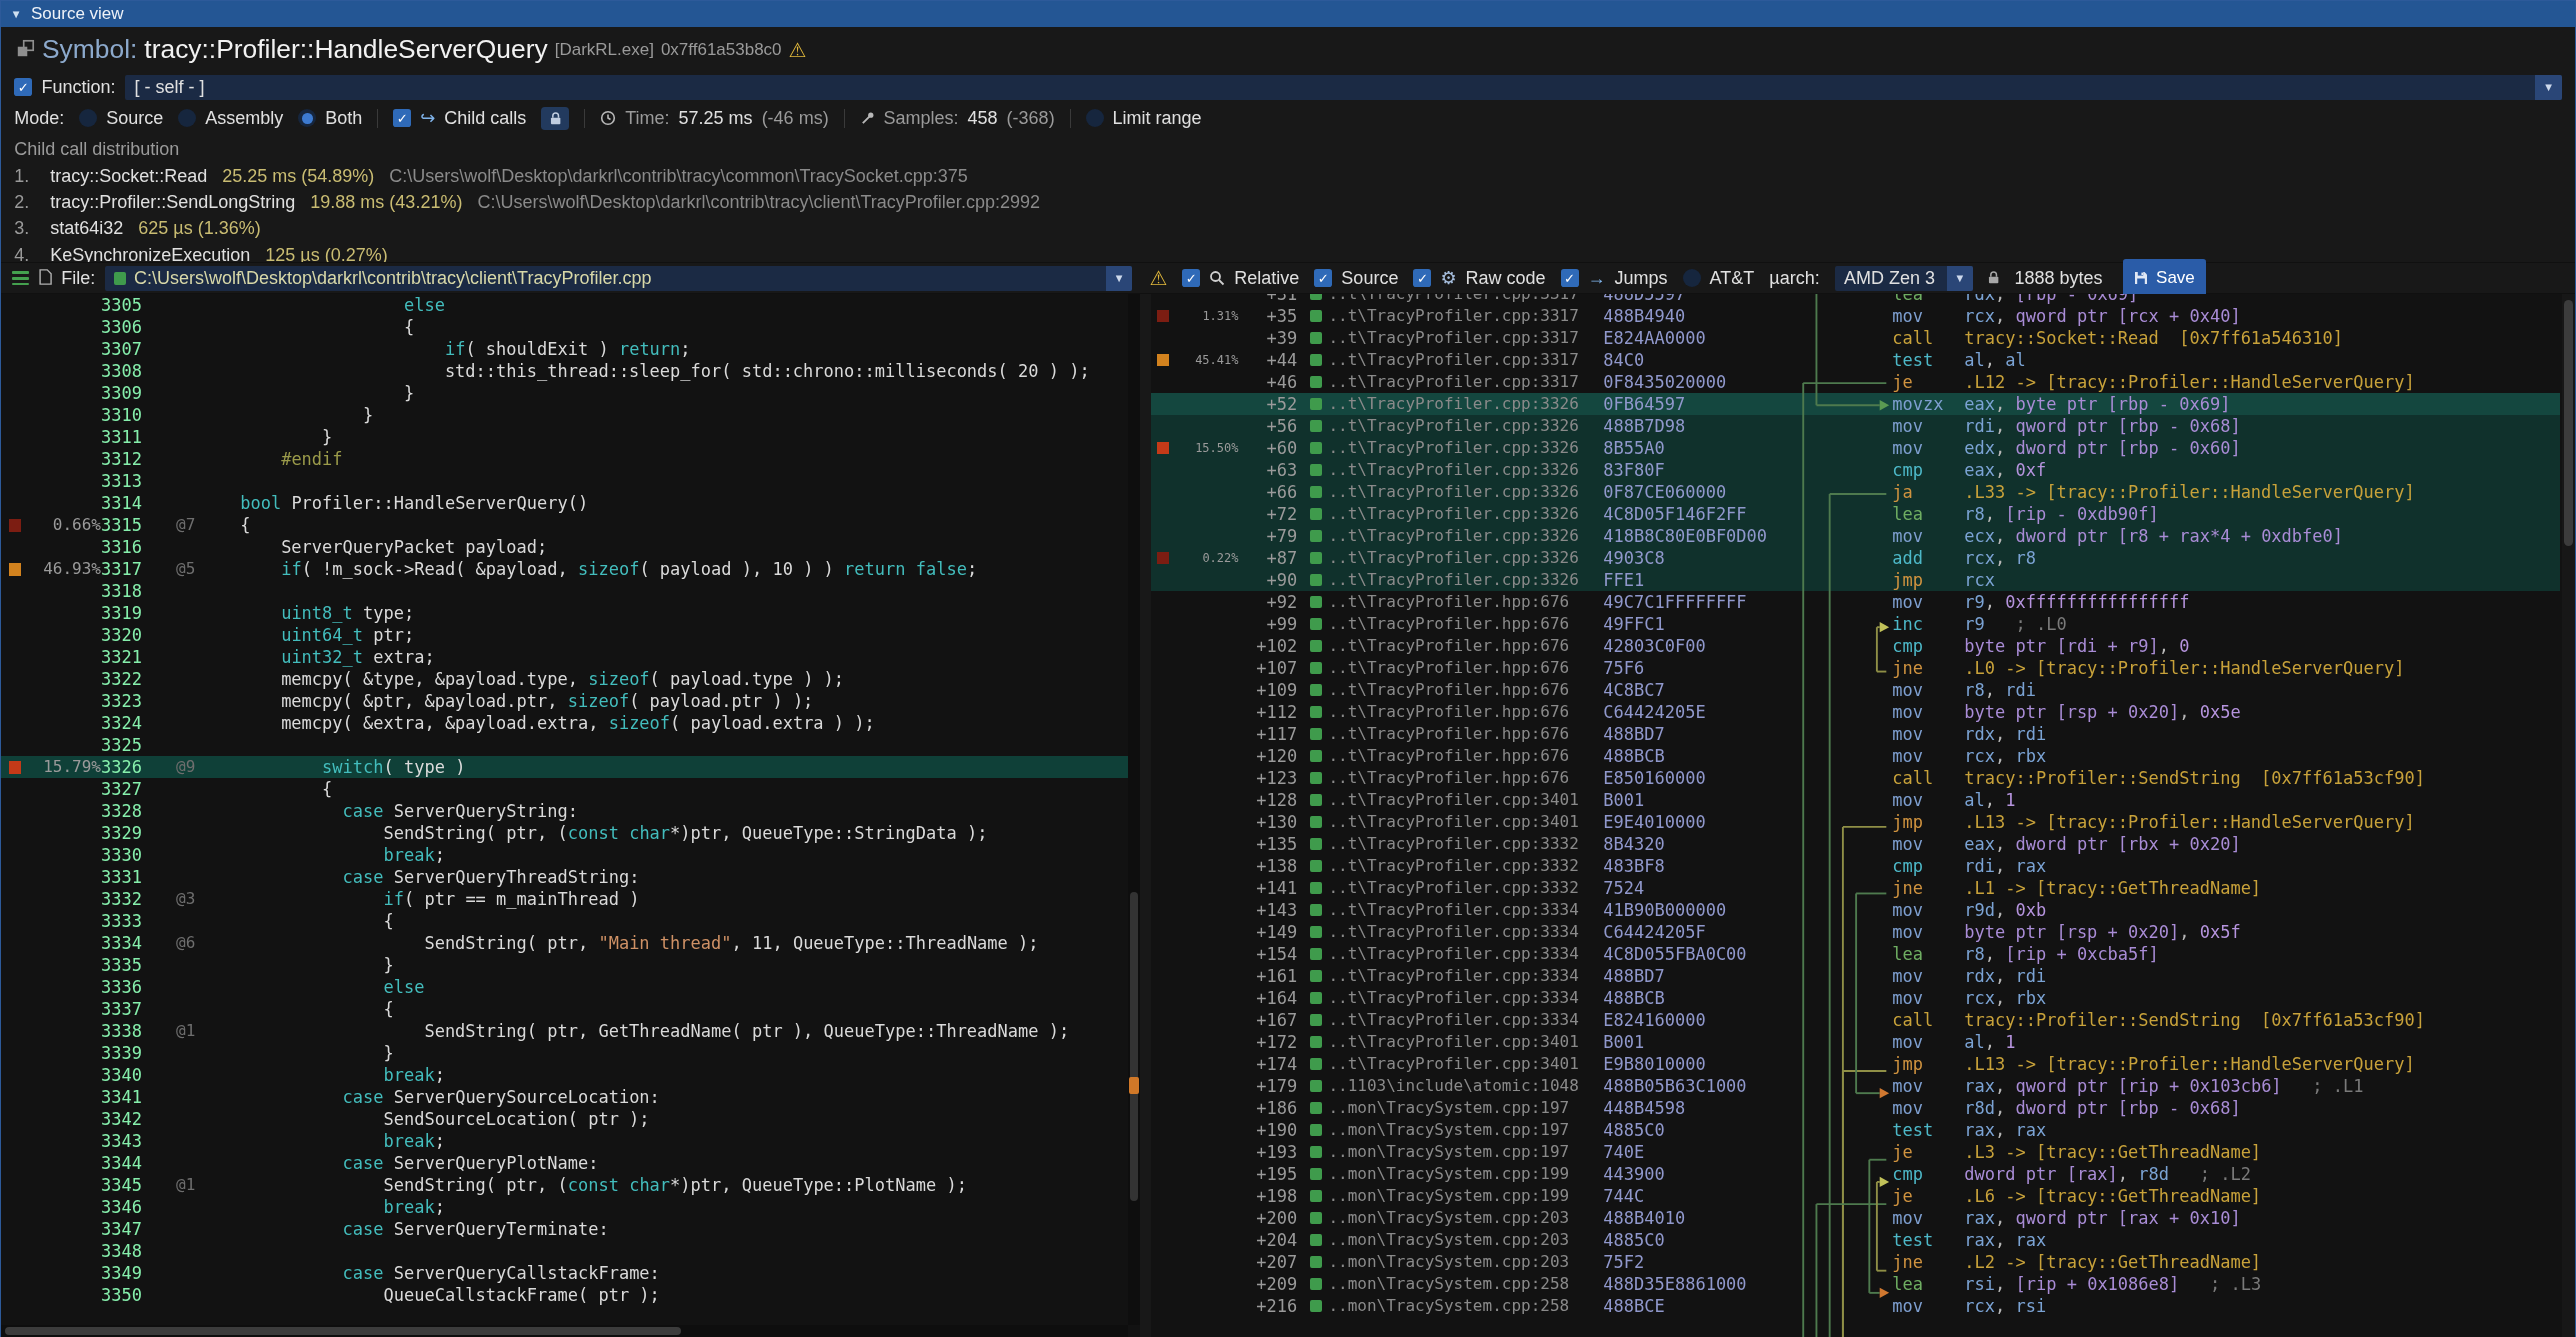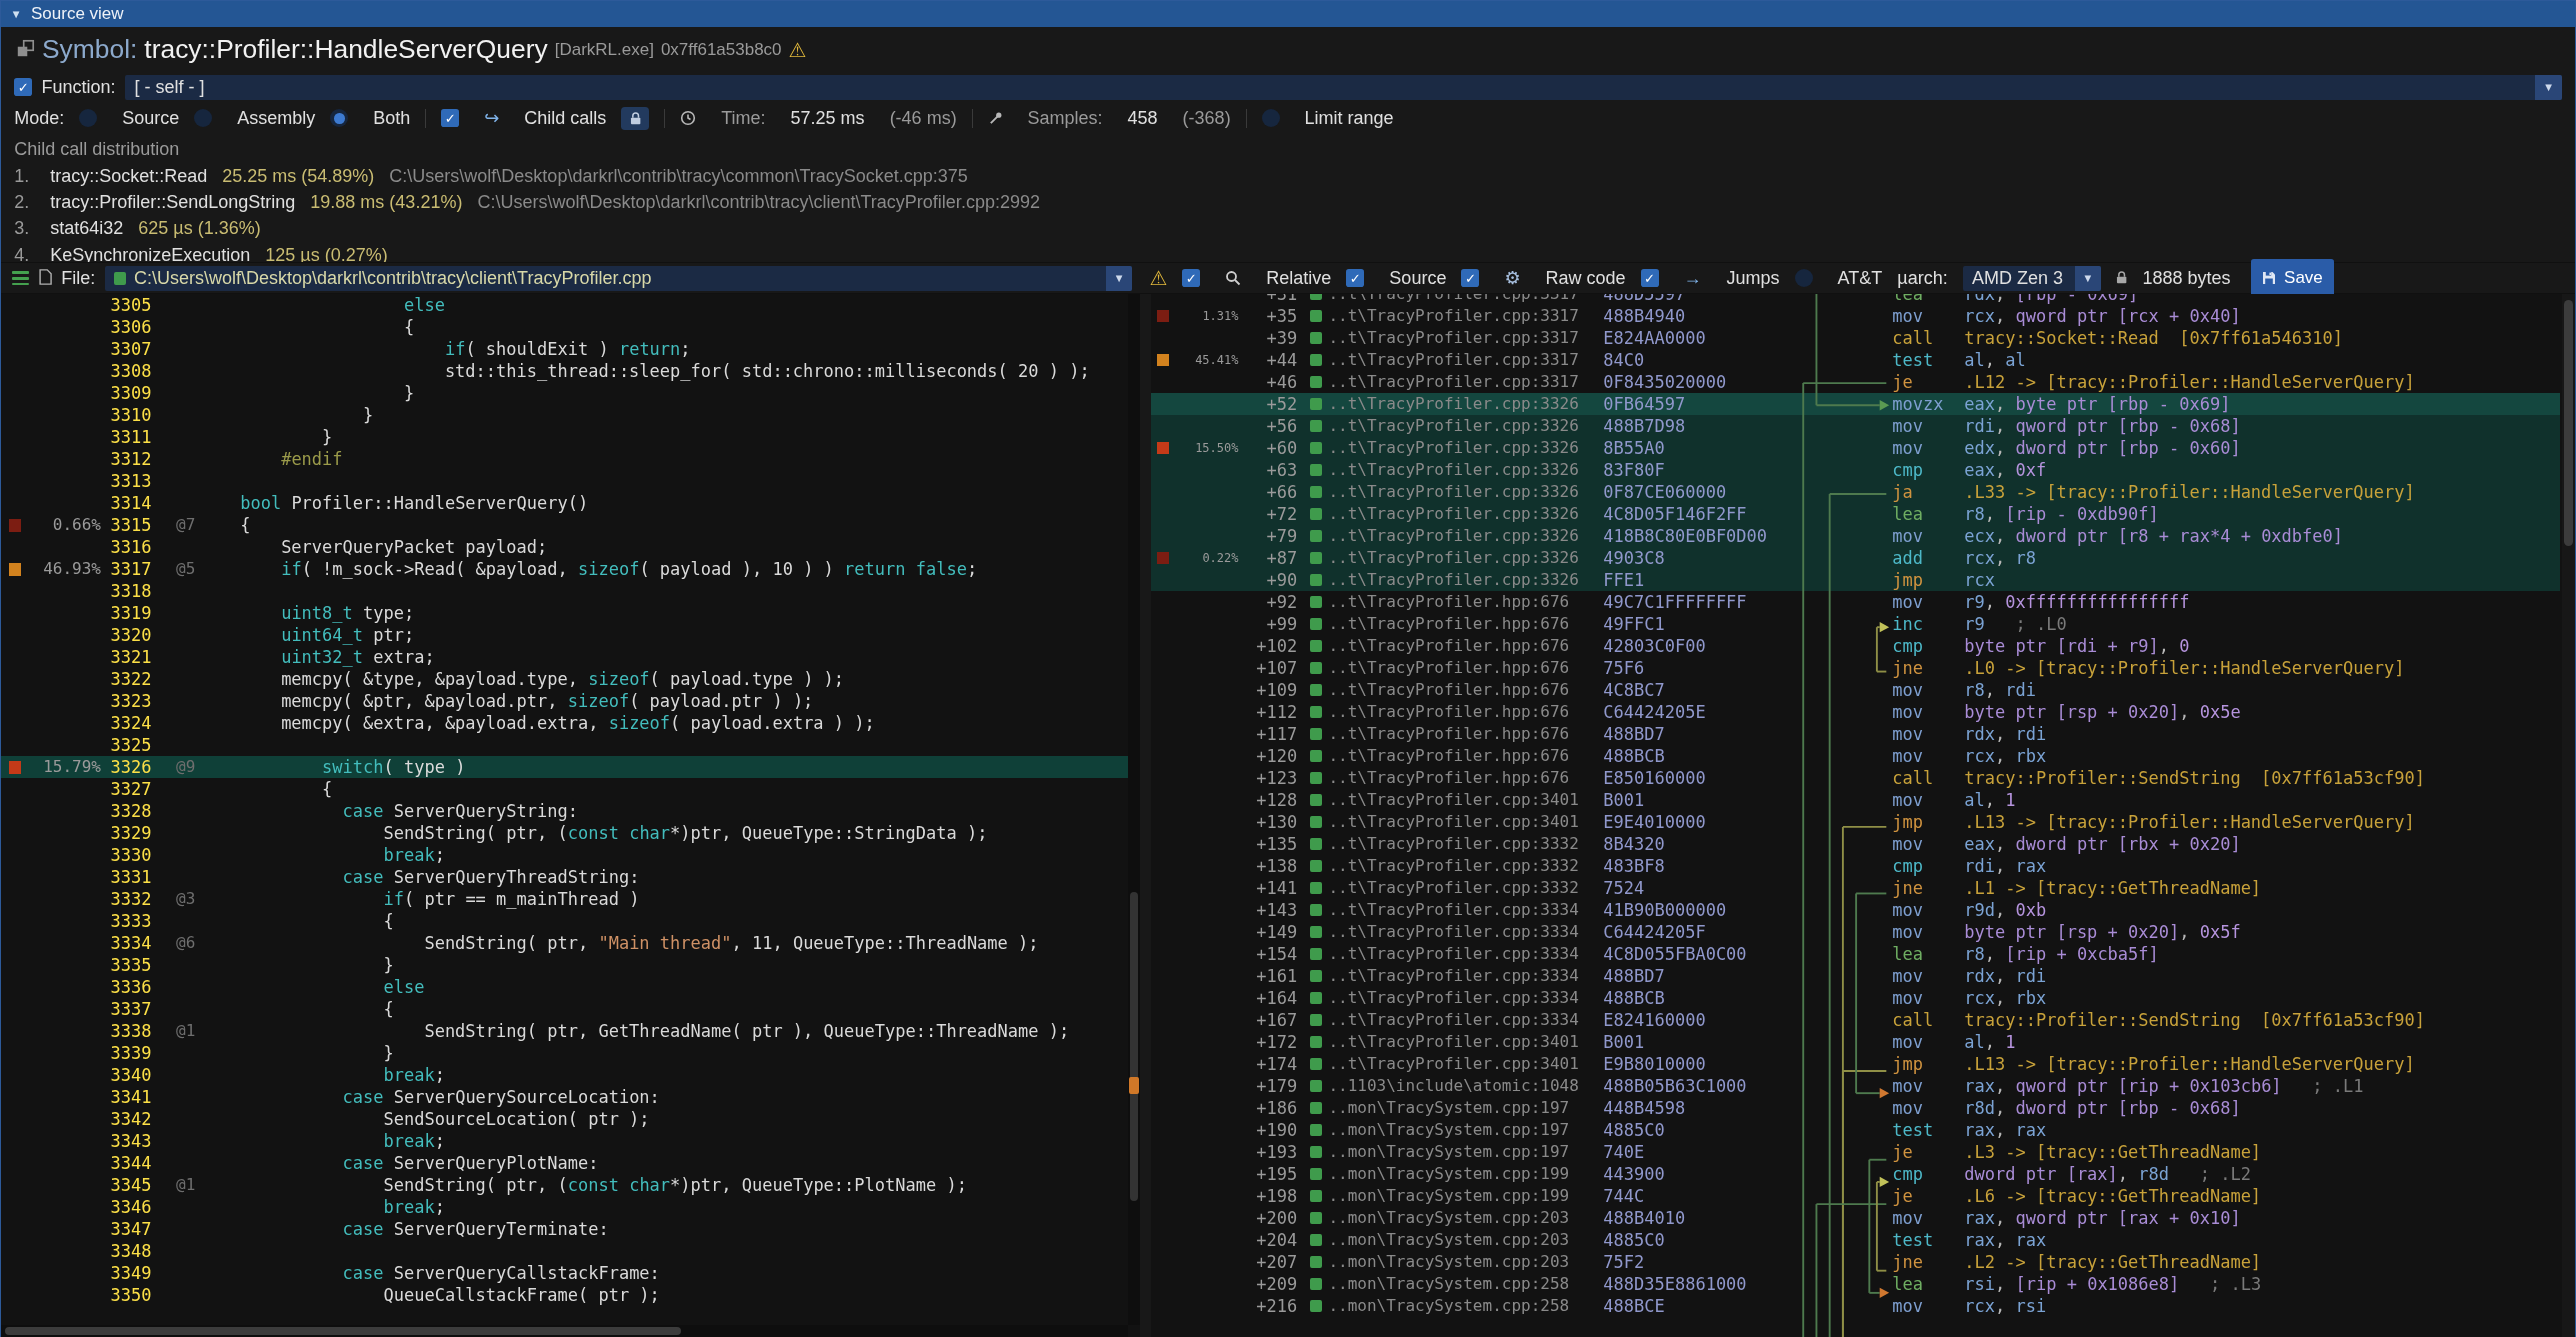--- a/index.html
+++ b/index.html
@@ -17,21 +17,21 @@
   .fnrow{height:30px;display:flex;align-items:center;gap:9.4px;padding:0 13.2px;flex:none}
   .lbl{font-size:18px;color:#e0e0e0;white-space:nowrap}
   .combo{height:24.6px;background:#1b2a44;border-radius:1.9px;display:flex;align-items:center;gap:7.6px;font-size:18px;position:relative;padding:0 38px 0 9.4px;white-space:nowrap}
   .combo .arr{position:absolute;right:0;top:0;bottom:0;width:26.4px;background:#2a4677;display:flex;align-items:center;justify-content:center;font-size:11.3px;color:#cdd9ec;border-radius:0 1.9px 1.9px 0}
   .grow{flex:1}
   .cb{width:18px;height:18px;border-radius:2.8px;background:#16263e;display:inline-flex;align-items:center;justify-content:center;font-size:13.2px;color:transparent;flex:none}
   .cb.on{background:#2f6ab8;color:#fff}
   .rad{width:18px;height:18px;border-radius:50%;background:#16263e;position:relative;display:inline-block;flex:none}
   .rad.on::after{content:"";position:absolute;inset:3.8px;border-radius:50%;background:#3d7ad0}
   .moderow{height:32px;display:flex;align-items:center;gap:15px;padding:0 13.2px;font-size:18px;flex:none}
-  .rgrp{display:inline-flex;align-items:center;gap:25px}
+  .rgrp{display:inline-flex;align-items:center;gap:9px}
   .vsep{width:0.9px;height:19px;background:#3a3a3a}
   .dim{color:#9a9a9a}
   .icb{color:#7fb2e8;font-size:18px}
   .gear{color:#a8c0e0;font-size:18px}
   .lockbtn{width:28px;height:23px;background:#223a5e;border-radius:3.8px;display:inline-flex;align-items:center;justify-content:center}
   
   .ccd{height:128px;padding:1.9px 13.2px 0;overflow:hidden;flex:none}
   .ccdh{font-size:18px;color:#9a9a9a;height:26.4px;line-height:26.4px}
   .ccrow{height:26.4px;line-height:26.4px;display:flex;gap:15px;font-size:18px;white-space:nowrap}
   .cci{color:#9a9a9a;min-width:21px}
@@ -56,21 +56,21 @@
   
   .hm{display:inline-block;width:12.3px;height:12.3px}
   .hm.low{background:#7c1d12}
   .hm.mid{background:#c43a18}
   .hm.high{background:#d2821e}
   
   .srow{display:flex;height:22px;font-family:"DejaVu Sans Mono",monospace;font-size:17px;line-height:22px;white-space:pre}
   .srow.sel{background:#0f4038}
   .smark{width:28px;display:flex;align-items:center;padding-left:7.6px;flex:none}
   .spct{width:72px;text-align:right;color:#9a9a9a;font-size:16px;flex:none}
-  .snum{width:60px;text-align:center;color:#fde047;flex:none}
+  .snum{width:60px;text-align:left;color:#86efac;flex:none}
   .sann{width:66px;padding-left:15px;color:#6e6e6e;font-size:16px;flex:none}
   .scode{flex:1;font:inherit;margin:0;padding-left:13.2px;overflow:hidden}
   .c-p{color:#dadada}.c-k{color:#43bdbd}.c-s{color:#cf9165}.c-d{color:#9b9b4a}
   
   .asm-rows{position:absolute;left:0;right:2px;top:-11.3px}
   .arow{display:flex;height:22px;font-family:"DejaVu Sans Mono",monospace;font-size:17px;line-height:22px;white-space:pre}
   .arow.hl{background:#10312c}
   .arow.hl2{background:#14473f}
   .apct{width:91px;position:relative;text-align:right;color:#9a9a9a;font-size:12px;padding-right:3.8px;flex:none}
   .apct .hm{position:absolute;left:5.7px;top:4.7px}

